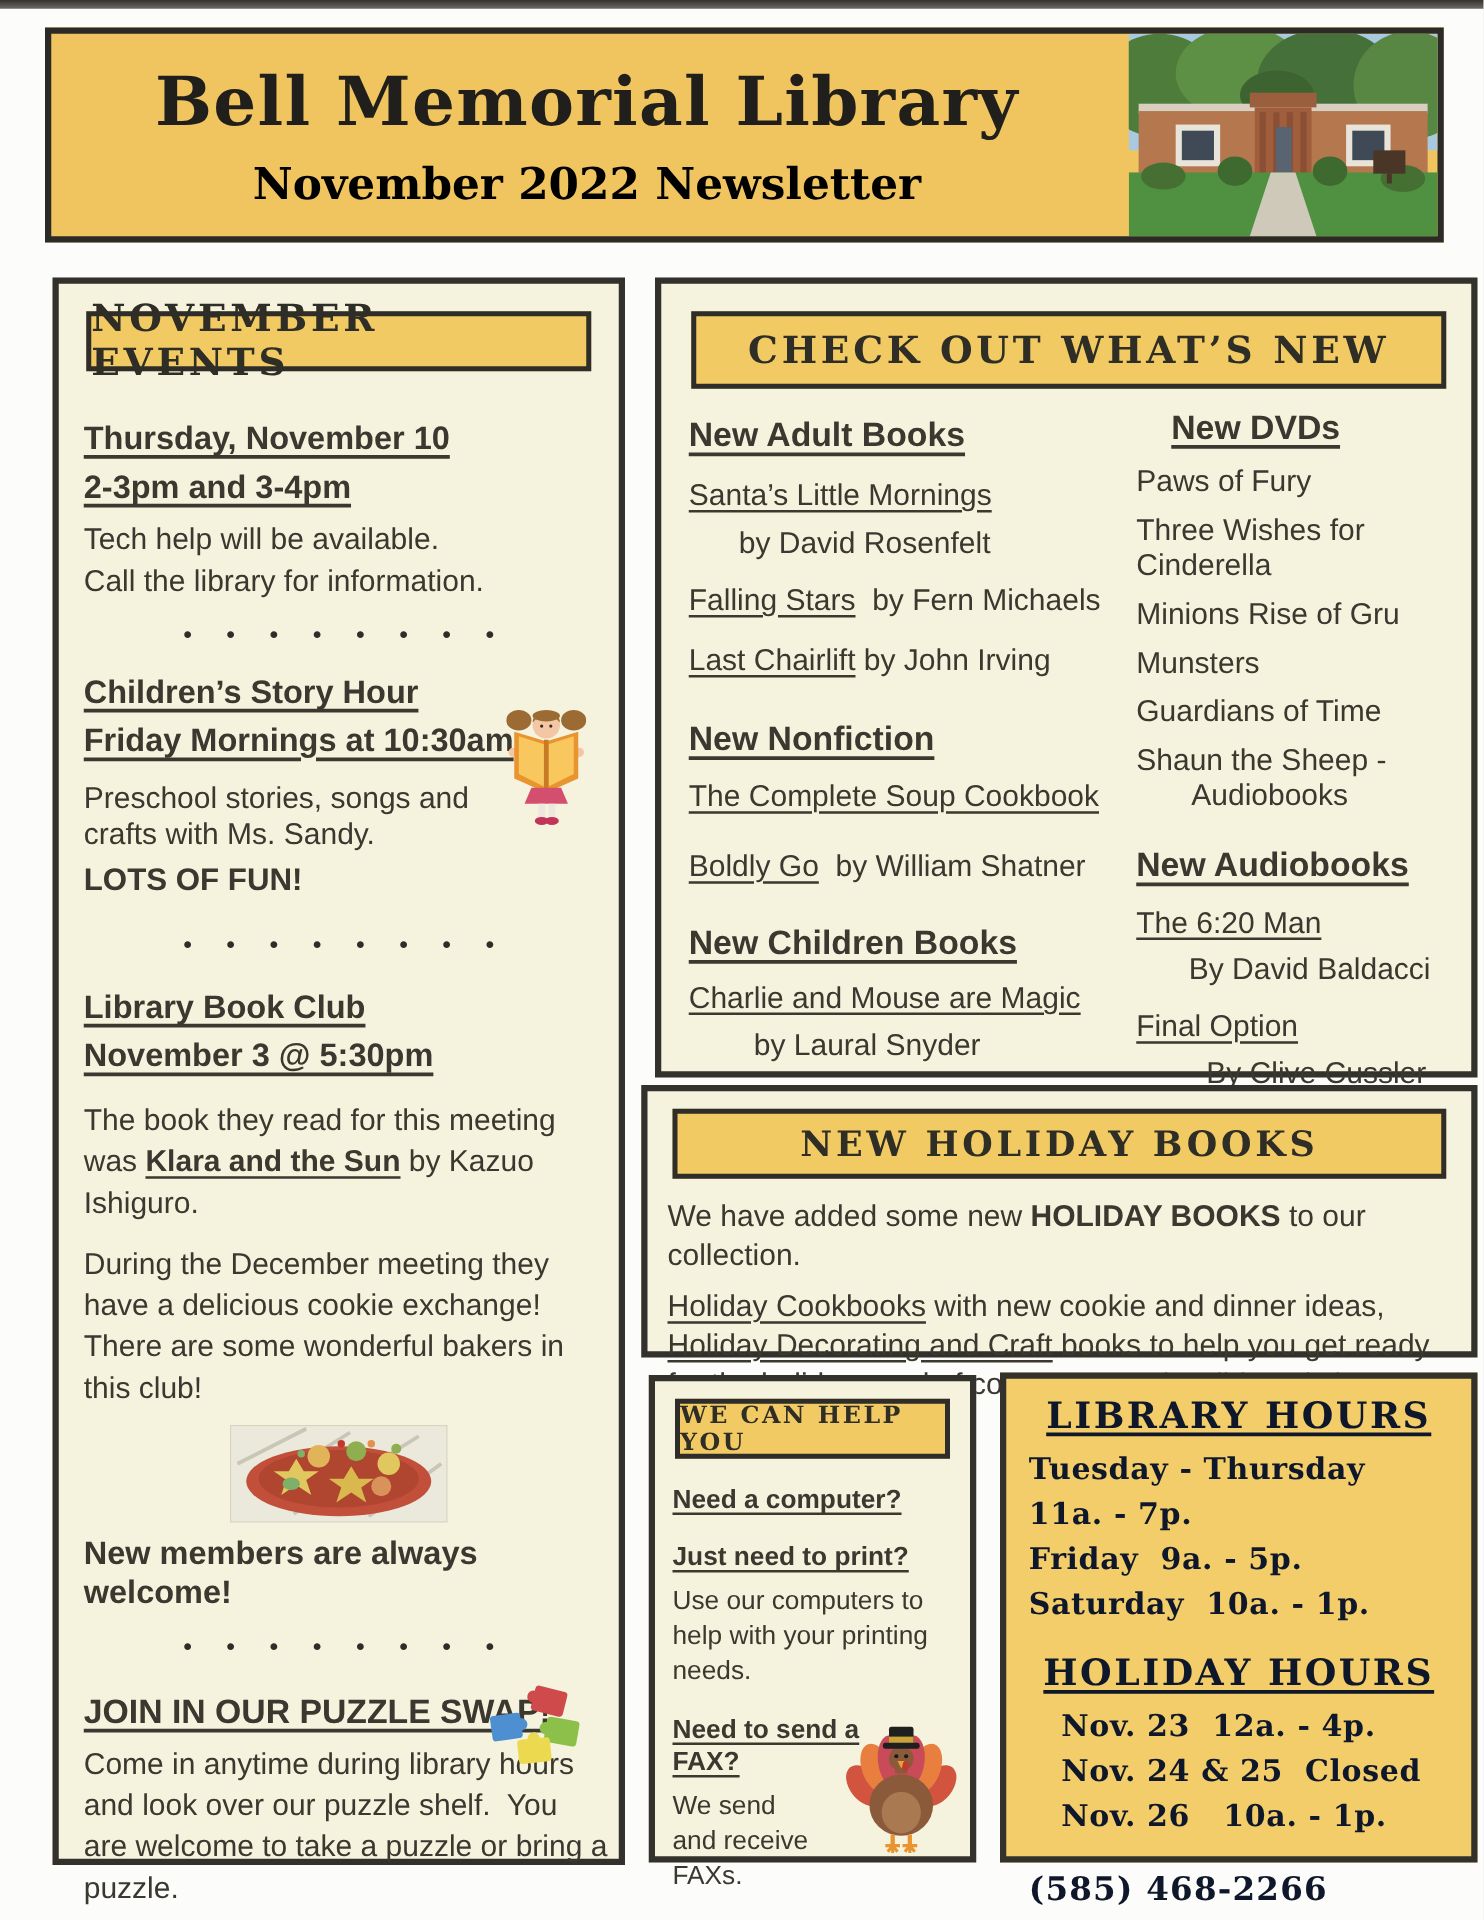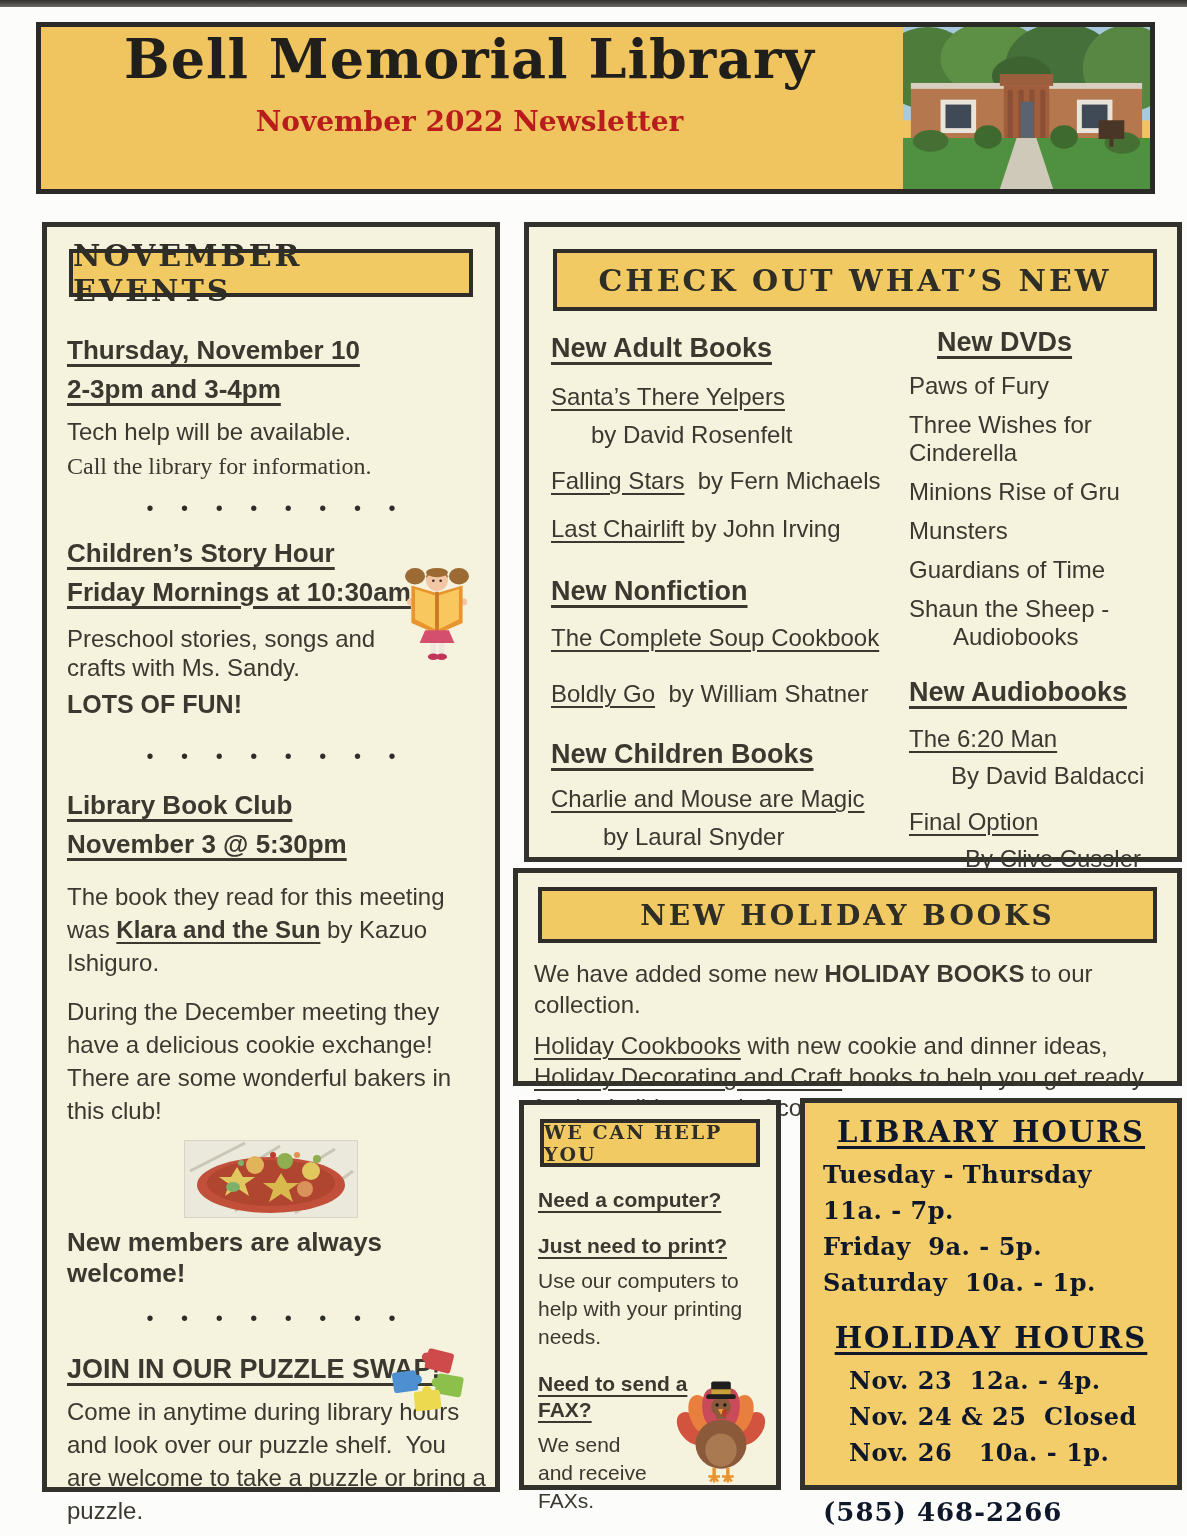--- a/index.html
+++ b/index.html
@@ -10,25 +10,25 @@
     font-family:"Liberation Sans", sans-serif; color:#3a382f;
   }
   .scan-strip { position:absolute; top:0; left:0; width:100%; height:7px;
     background:linear-gradient(to bottom,#33312e,#6b6a66); }
   .pw { white-space:pre-wrap; }
 
   
   .banner { position:absolute; left:36px; top:22px; width:1119px; height:172px;
     background:#f0c55f; border:5px solid #2b2a26; }
   .banner-text { position:absolute; left:0; top:0; bottom:0; right:252px;
-    display:flex; flex-direction:column; align-items:center; gap:14px; }
+    display:flex; flex-direction:column; justify-content:center; align-items:center; gap:14px; }
   .banner-title { font-family:"DejaVu Serif", serif; font-weight:bold; font-size:54px;
     letter-spacing:1px; color:#201f1b; }
-  .banner-subtitle { font-family:"DejaVu Serif", serif; font-weight:bold; font-size:28px;
-    color:#b91c1c; }
+  .banner-subtitle { font-family:"DejaVu Serif", serif; font-weight:bold; font-size:35px;
+    color:#000000; }
   .library-photo { position:absolute; right:0; top:0; width:247px; height:162px; display:block; }
 
   
   .box { position:absolute; background:#f5f2de; border:5px solid #32312c; }
   .bar { background:#f2ca63; border:4px solid #2e2d29; display:flex; align-items:center;
     justify-content:center; font-family:"DejaVu Serif", serif; font-weight:bold;
     color:#2e2d26; letter-spacing:3px; }
   .dots { text-align:center; font-size:20px; color:#2e2d29; word-spacing:22px; margin:14px 0; }
   .u { text-decoration:underline; text-decoration-thickness:2px; text-underline-offset:4px; }
 
@@ -135,21 +135,21 @@
   <section class="box events-box">
     <div class="events-inner">
       <div class="bar events-bar">
         <span>NOVEMBER EVENTS</span>
       </div>
 
       <div class="sec" style="margin-top:34px;">
         <div class="ev-h">Thursday, November 10</div>
         <div class="ev-h">2-3pm and 3-4pm</div>
         <div class="ev-body">Tech help will be available.</div>
-        <div class="ev-body" style="margin-top:0;font-family:Liberation Serif, serif;">Call the library for information.</div>
+        <div class="ev-body" style="margin-top:0;">Call the library for information.</div>
       </div>
       <div class="dots">• • • • • • • •</div>
 
       <div class="sec" style="margin-top:12px;">
         <div class="ev-h">Children’s Story Hour</div>
         <div class="ev-h">Friday Mornings at 10:30am</div>
         <div class="ev-body" style="width:330px; line-height:29px; margin-top:12px;">Preschool stories, songs and crafts with Ms. Sandy.</div>
         <div class="lots">LOTS OF FUN!</div>
       </div>
       <div class="dots" style="margin-top:26px;">• • • • • • • •</div>
@@ -233,21 +233,21 @@
   <section class="box new-box">
     <div class="new-inner">
       <div class="bar new-bar">
         <span>CHECK OUT WHAT’S NEW</span>
       </div>
       <div class="wn-cols">
         <div class="wn-left">
           <div class="wn-h" style="margin-top:22px;">New Adult Books</div>
 
           <div class="wn-item" style="margin-top:18px;">
-            <span class="u">Santa’s There Yelpers</span>
+            <span class="u">Santa’s Little Mornings</span>
             <div class="wn-author-ind" style="margin-top:8px;">by David Rosenfelt</div>
           </div>
           <div class="wn-item pw" style="margin-top:16px;"><span class="u">Falling Stars</span><span>  by Fern Michaels</span></div>
           <div class="wn-item pw" style="margin-top:18px;"><span class="u">Last Chairlift</span><span> by John Irving</span></div>
 
           <div class="wn-h" style="margin-top:32px;">New Nonfiction</div>
           <div class="wn-item" style="margin-top:16px;">
             <span class="u">The Complete Soup Cookbook</span>
           </div>
           <div class="wn-item pw" style="margin-top:26px;"><span class="u">Boldly Go</span><span>  by William Shatner</span></div>

